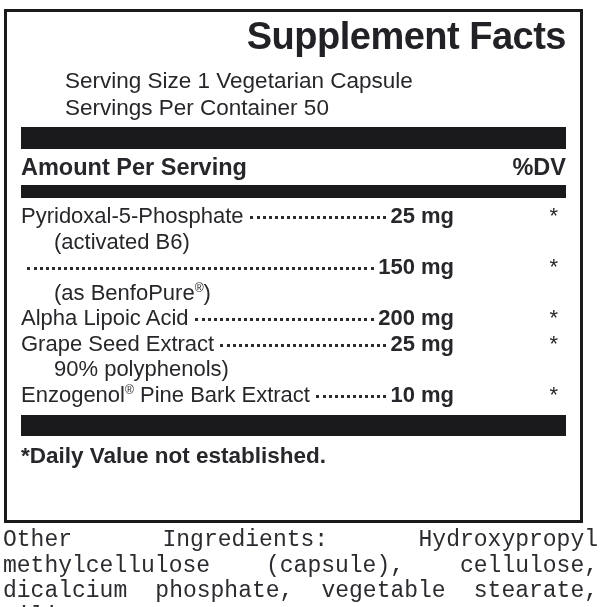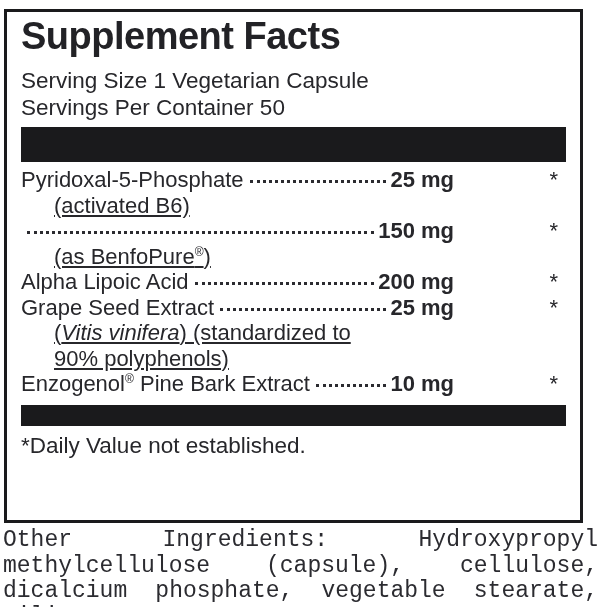--- a/index.html
+++ b/index.html
@@ -19,23 +19,24 @@
     padding: 6px 14px 0 14px;
     background: #fff;
   }
 
   .title {
     margin: 0 0 12px 0;
     font-size: 38px; font-weight: bold;
     letter-spacing: -0.5px;
     line-height: 37px;
     color: #222226;
+    text-align: right;
   }
 
-  .serving-line { font-size: 22.5px; line-height: 27px; }
+  .serving-line { font-size: 22.5px; line-height: 27px; margin-left: 44px; }
 
   .bar { background: #1a1a1c; }
   .bar-top    { height: 22px; margin-top: 6px; }
   .bar-header { height: 13px; }
   .bar-bottom { height: 21px; margin-top: 8px; }
 
   .header-row {
     display: flex; justify-content: space-between; align-items: baseline;
     font-weight: bold; font-size: 23.5px;
     padding: 5px 0 4px 0;
@@ -46,26 +47,26 @@
   .row-main { display: flex; align-items: baseline; width: 433px; }
   .nm  { white-space: nowrap; }
   .amt { white-space: nowrap; font-weight: bold; }
   .leader {
     flex: 1 1 auto; min-width: 12px;
     border-bottom: 3px dotted #2b2b30;
     margin: 0 4px 0 6px;
     position: relative; top: -4px;
   }
   .dv { margin-left: auto; padding-right: 8px; font-size: 22px; }
-  .subline { padding-left: 33px; line-height: 25.5px; text-decoration: underline; }
+  .subline { padding-left: 33px; line-height: 25.5px; }
 
   sup.reg { font-size: 0.55em; vertical-align: super; line-height: 0; }
   i { font-style: italic; }
 
-  .footnote { font-size: 22.5px; padding: 7px 0 0 0; }
+  .footnote { font-size: 22.5px; padding: 7px 0 0 0; font-weight: bold; }
 
   .other-ingredients {
     position: absolute; left: 3px; top: 528px; width: 595px;
     margin: 0;
     font-size: 23px; line-height: 25.5px;
     text-align: justify;
     color: #2b2b30;
     font-family: Liberation Mono, monospace;
   }
 </style>
@@ -76,20 +77,24 @@
 
   <div class="facts-box">
 
     <h1 class="title">Supplement Facts</h1>
 
     <div class="serving-line">Serving Size 1 Vegetarian Capsule</div>
     <div class="serving-line">Servings Per Container 50</div>
 
     <div class="bar bar-top"></div>
 
+    <div class="header-row">
+      <span>Amount Per Serving</span>
+      <span>%DV</span>
+    </div>
 
     <div class="bar bar-header"></div>
 
     <div class="rows">
 
       <div class="row">
         <div class="row-main">
           <span class="nm">Pyridoxal-5-Phosphate</span>
           <span class="leader"></span>
           <span class="amt">25 mg</span>
@@ -118,21 +123,20 @@
 
 
       <div class="row">
         <div class="row-main">
           <span class="nm">Grape Seed Extract</span>
           <span class="leader"></span>
           <span class="amt">25 mg</span>
         </div>
         <span class="dv">*</span>
       </div>
-      <div class="subline"><span>(</span><i>Vitis vinifera</i><span>) (standardized to</span></div>
       <div class="subline">90% polyphenols)</div>
 
       <div class="row">
         <div class="row-main">
           <span class="nm">Enzogenol<sup class="reg">®</sup> Pine Bark Extract</span>
           <span class="leader"></span>
           <span class="amt">10 mg</span>
         </div>
         <span class="dv">*</span>
       </div>

